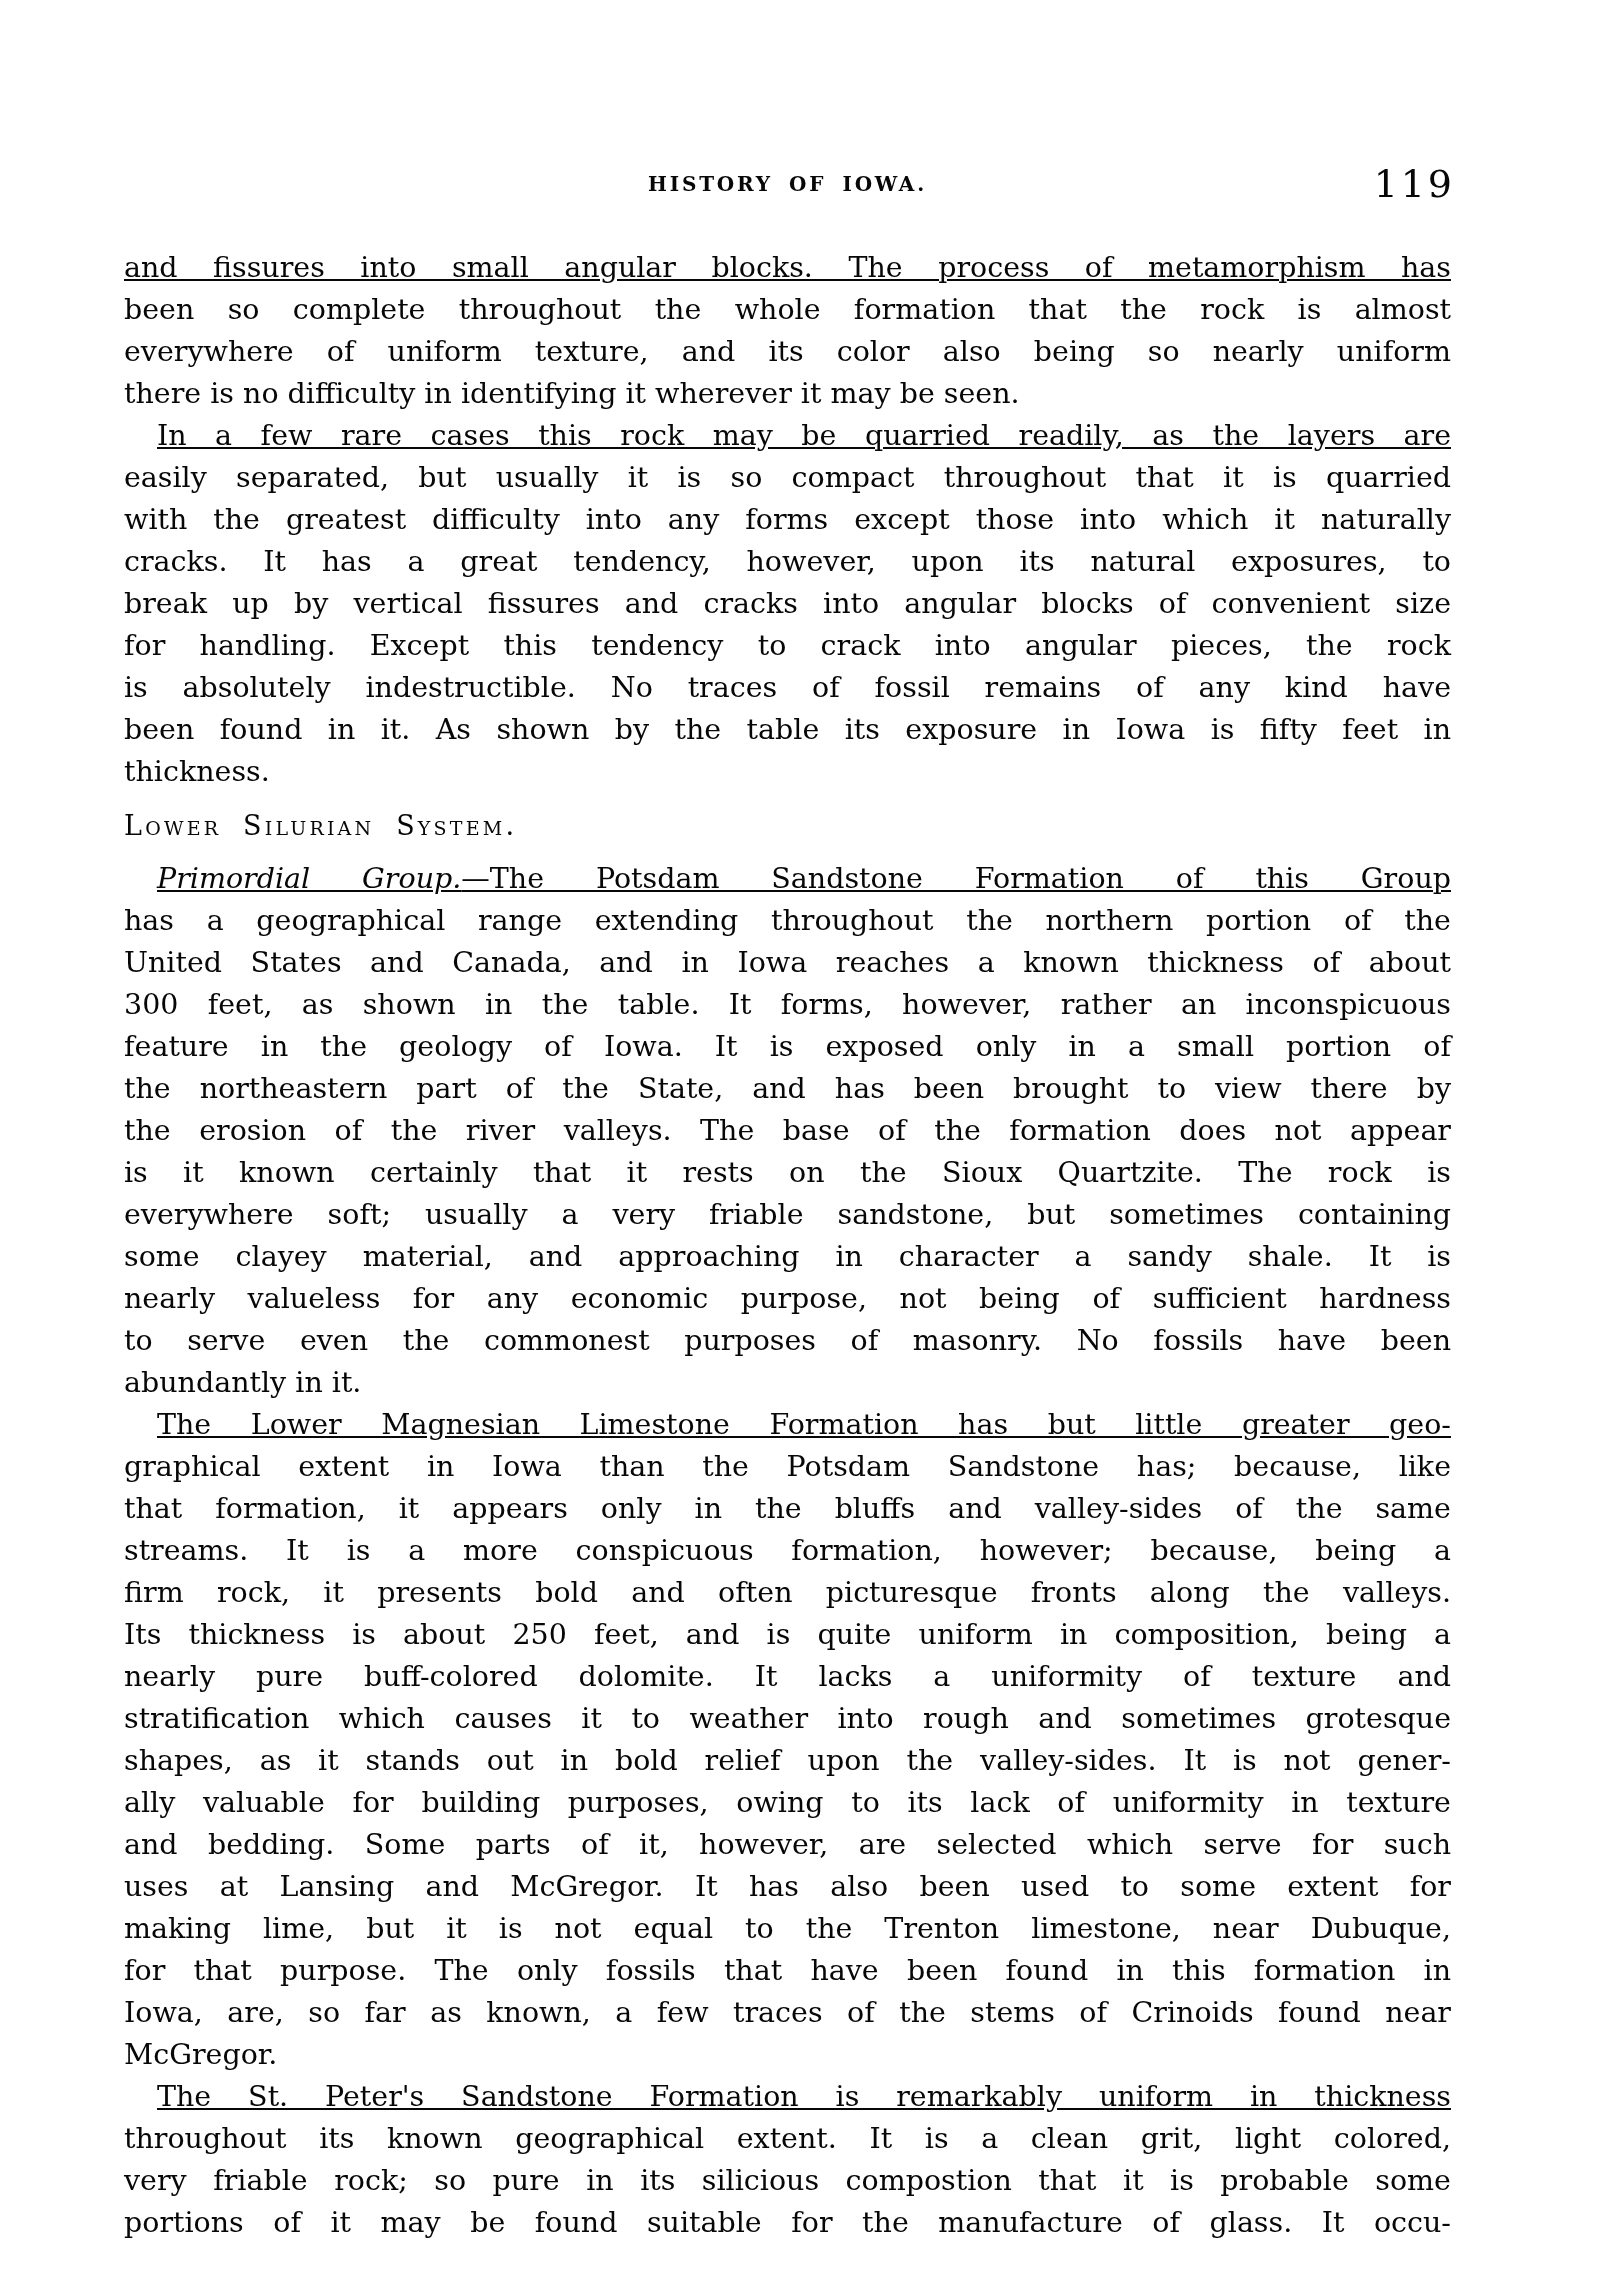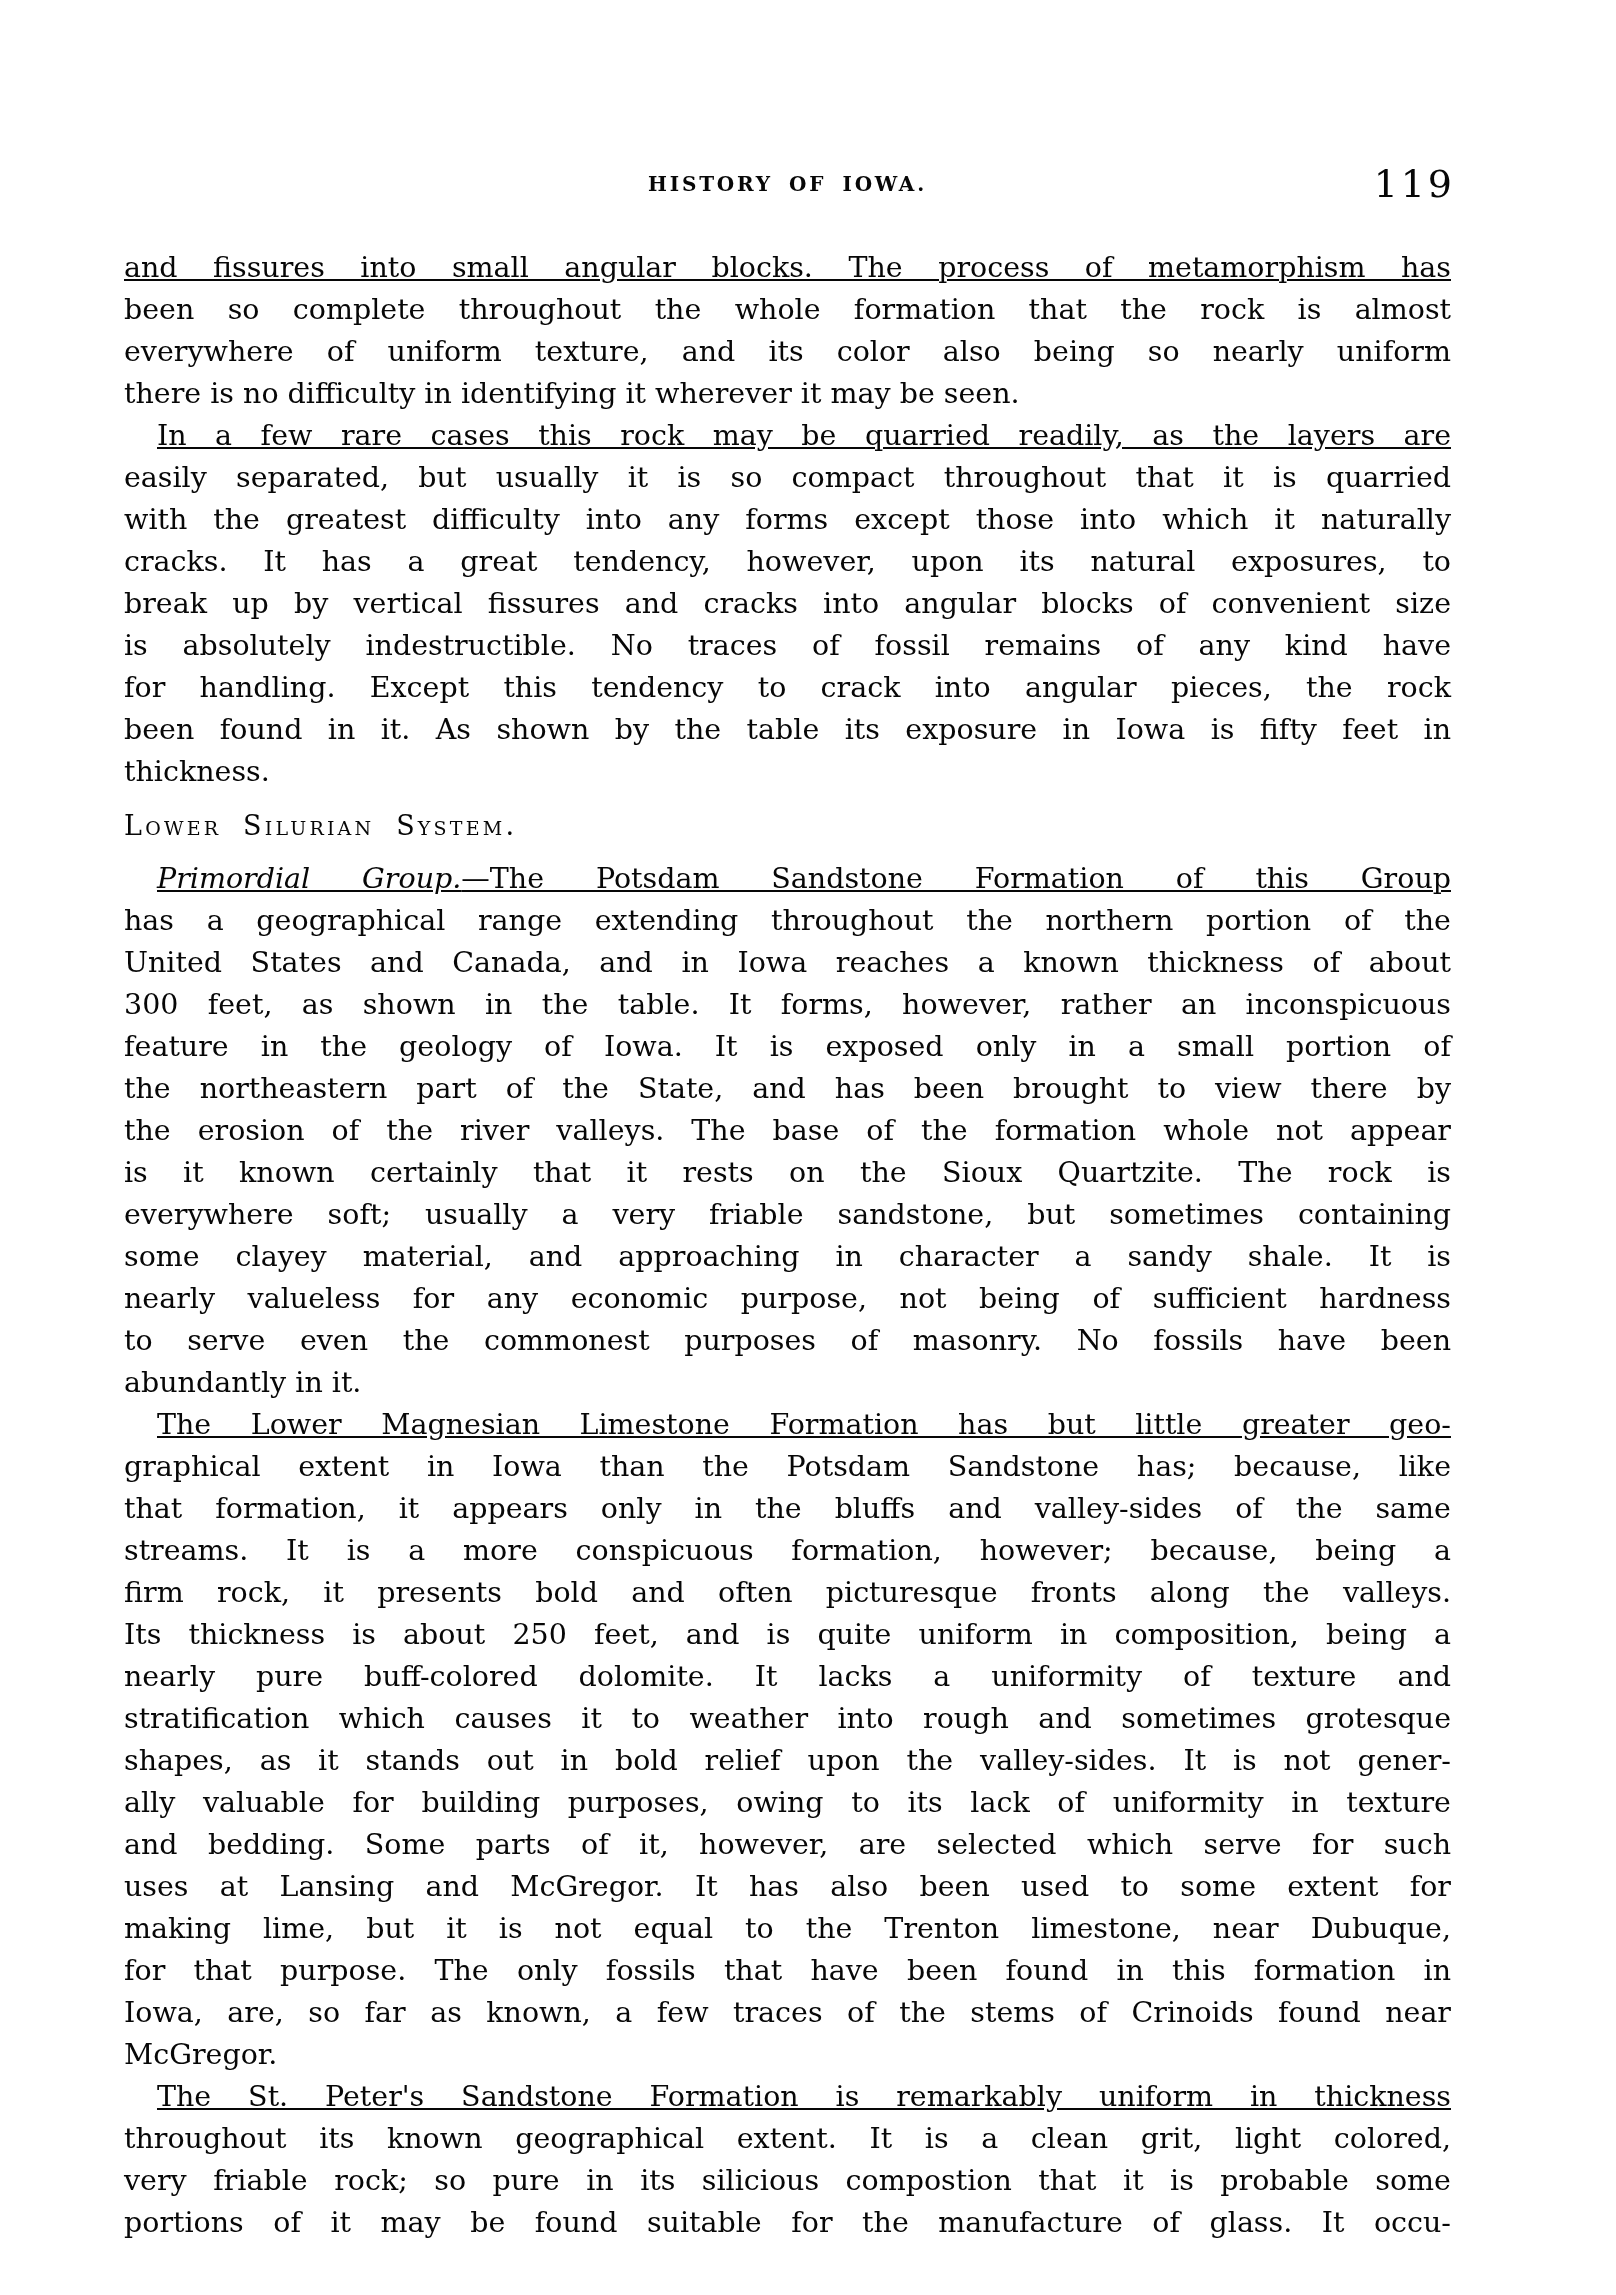--- a/index.html
+++ b/index.html
@@ -93,39 +93,39 @@
         <div class="line">everywhere of uniform texture, and its color also being so nearly uniform</div>
         <div class="line last">there is no difficulty in identifying it wherever it may be seen.</div>
       </div>
 
     <div class="para">
         <div class="line">In a few rare cases this rock may be quarried readily, as the layers are</div>
         <div class="line">easily separated, but usually it is so compact throughout that it is quarried</div>
         <div class="line">with the greatest difficulty into any forms except those into which it naturally</div>
         <div class="line">cracks. It has a great tendency, however, upon its natural exposures, to</div>
         <div class="line">break up by vertical fissures and cracks into angular blocks of convenient size</div>
+        <div class="line">for handling. Except this tendency to crack into angular pieces, the rock</div>
         <div class="line">is absolutely indestructible. No traces of fossil remains of any kind have</div>
-        <div class="line">for handling. Except this tendency to crack into angular pieces, the rock</div>
         <div class="line">been found in it. As shown by the table its exposure in Iowa is fifty feet in</div>
         <div class="line last">thickness.</div>
       </div>
 
     <h2 class="section-heading">Lower Silurian System.</h2>
 
     <div class="para">
       <div class="line first">
         <span class="italic">Primordial Group.</span><span>—The Potsdam Sandstone Formation of this Group</span>
       </div>
       <div>
           <div class="line">has a geographical range extending throughout the northern portion of the</div>
           <div class="line">United States and Canada, and in Iowa reaches a known thickness of about</div>
           <div class="line">300 feet, as shown in the table. It forms, however, rather an inconspicuous</div>
           <div class="line">feature in the geology of Iowa. It is exposed only in a small portion of</div>
           <div class="line">the northeastern part of the State, and has been brought to view there by</div>
-          <div class="line">the erosion of the river valleys. The base of the formation whole not appear</div>
+          <div class="line">the erosion of the river valleys. The base of the formation does not appear</div>
           <div class="line">is it known certainly that it rests on the Sioux Quartzite. The rock is</div>
           <div class="line">everywhere soft; usually a very friable sandstone, but sometimes containing</div>
           <div class="line">some clayey material, and approaching in character a sandy shale. It is</div>
           <div class="line">nearly valueless for any economic purpose, not being of sufficient hardness</div>
           <div class="line">to serve even the commonest purposes of masonry. No fossils have been</div>
           <div class="line last">abundantly in it.</div>
         </div>
     </div>
 
     <div class="para">

